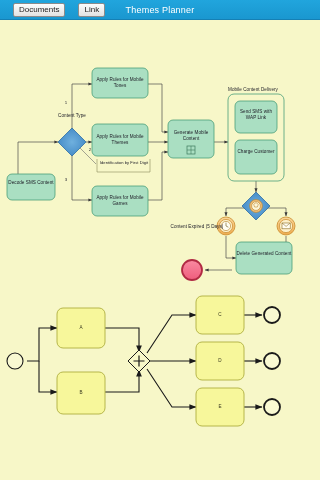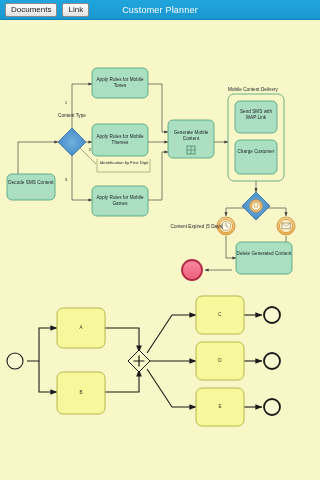--- a/index.html
+++ b/index.html
@@ -14,21 +14,21 @@
   
   #toolbar {
     position: absolute; top: 0; left: 0;
     width: 320px; height: 20px;
     background: linear-gradient(#21a5dd, #1d9ed6 50%, #1a97d0);
     border-bottom: 1px solid #1580b4;
     display: flex; align-items: center;
   }
   .tb-btn {
     height: 14px;
-    margin-left: 5px;
+    margin-left: 13px;
     padding: 0 5px;
     background: linear-gradient(#fdfdfd, #e2e2e2);
     border: 1px solid #8b8b8b;
     border-radius: 2px;
     font-size: 8px; line-height: 12px;
     color: #1b1b1b;
     display: flex; align-items: center;
     white-space: nowrap;
     cursor: pointer;
   }
@@ -63,21 +63,21 @@
   .lbl-node { font-size: 4.6px; color: #3a3a20; }
 </style>
 </head>
 <body>
 
 <div id="app">
 
   <div id="toolbar">
     <div class="tb-btn">Documents</div>
     <div class="tb-btn">Link</div>
-    <div id="toolbar-title">Customer Planner</div>
+    <div id="toolbar-title">Themes Planner</div>
   </div>
 
   <div id="canvas">
 
     <svg width="320" height="460" viewBox="0 0 320 460">
       <defs>
         <marker id="arw" markerWidth="6" markerHeight="6" refX="5.2" refY="2.2" orient="auto">
           <path d="M0,0 L5.4,2.2 L0,4.4 z" fill="#3a3a3a"></path>
         </marker>
         <marker id="arwb" markerWidth="7" markerHeight="7" refX="6" refY="2.6" orient="auto">

